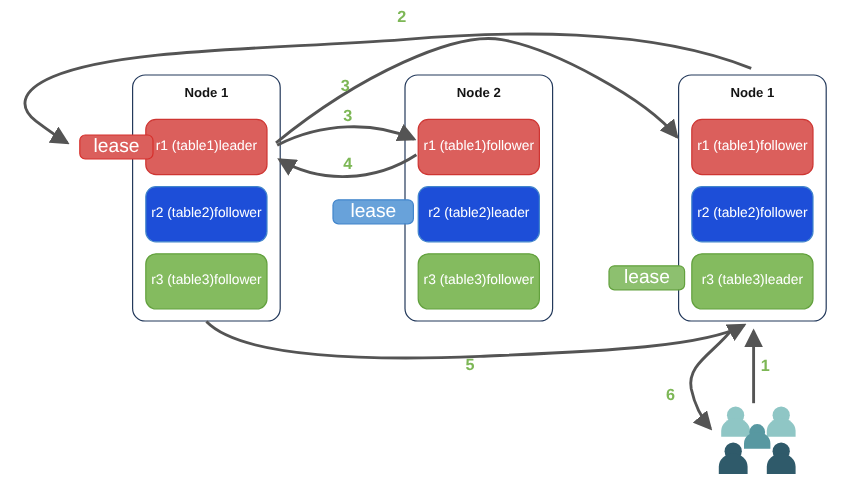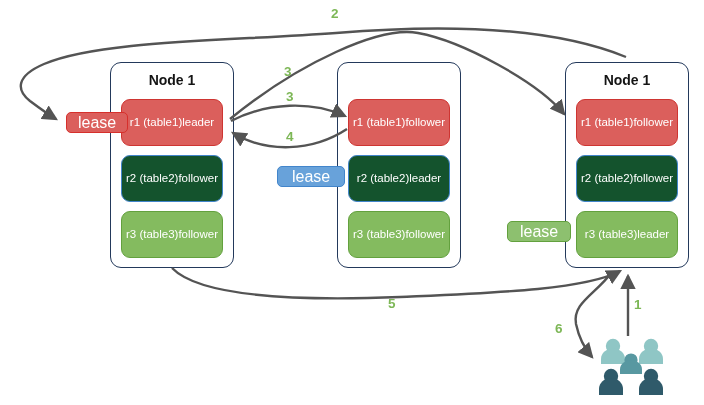--- a/index.html
+++ b/index.html
@@ -1,28 +1,28 @@
 <!DOCTYPE html>
 <html><head>
 <meta charset="utf-8">
 <style>
   html,body{margin:0;padding:0;background:#ffffff;font-family:"Liberation Sans",sans-serif;}
   .canvas{position:relative;width:704px;height:405px;background:#ffffff;overflow:hidden;}
 
   .node{position:absolute;width:124px;height:206px;top:62px;background:#ffffff;
         border:1.6px solid #23395B;border-radius:11px;box-sizing:border-box;z-index:1;}
   .node1{left:110px;} .node2{left:337px;} .node3{left:565px;}
-  .node-title{text-align:center;font-weight:bold;font-size:14px;color:#141414;margin-top:9px;}
+  .node-title{text-align:center;font-weight:bold;font-size:11px;color:#141414;margin-top:9px;}
 
   .rep{position:absolute;left:10px;right:10px;height:47px;border-radius:9px;box-sizing:border-box;
        color:#ffffff;display:flex;flex-direction:row;align-items:center;justify-content:center;
        font-size:11.5px;line-height:1.32;text-align:center;}
   .rep1{top:36px;} .rep2{top:92px;} .rep3{top:148px;}
   .rep-red{background:#DB5F5C;border:1.5px solid #CE3532;}
-  .rep-blue{background:#14532d;border:1.5px solid #4285CB;}
+  .rep-blue{background:#1d4ed8;border:1.5px solid #4285CB;}
   .rep-green{background:#84BB5F;border:1.5px solid #63A13E;}
 
   .lease{position:absolute;height:21px;border-radius:5px;box-sizing:border-box;color:#ffffff;
          font-size:16px;display:flex;align-items:center;justify-content:center;
          padding:0 11px;z-index:6;}
   .lease-red{left:66px;top:112px;background:#DB5F5C;border:1.5px solid #D6302C;}
   .lease-blue{left:277px;top:166px;background:#68A2DA;border:1.5px solid #4285CB;padding:0 14px;}
   .lease-green{left:507px;top:221px;background:#8DC06F;border:1.5px solid #63A13E;padding:0 12px;}
 
   .step{position:absolute;font-weight:bold;font-size:13.5px;color:#7DB756;z-index:7;}
@@ -51,20 +51,21 @@
       <span>r2 (table2)</span>
       <span>follower</span>
     </div>
     <div class="rep rep3 rep-green">
       <span>r3 (table3)</span>
       <span>follower</span>
     </div>
   </div>
 
   <div class="node node2">
+    <div class="node-title">Node 2</div>
     <div class="rep rep1 rep-red">
       <span>r1 (table1)</span>
       <span>follower</span>
     </div>
     <div class="rep rep2 rep-blue">
       <span>r2 (table2)</span>
       <span>leader</span>
     </div>
     <div class="rep rep3 rep-green">
       <span>r3 (table3)</span>

